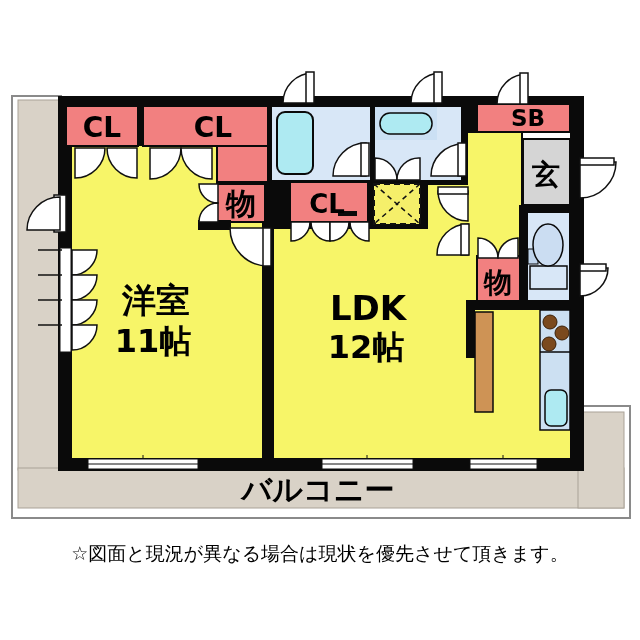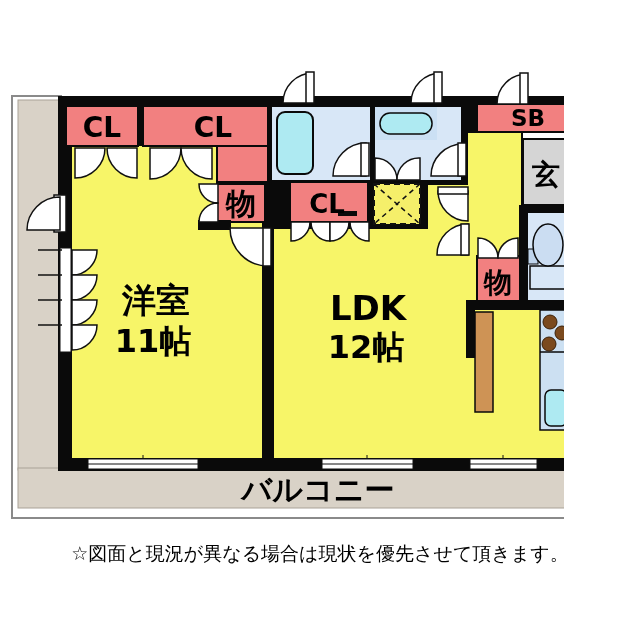--- a/index.html
+++ b/index.html
@@ -1,16 +1,16 @@
 <!DOCTYPE html>
 <html><head>
 <meta charset="utf-8">
 <style>
   html,body{margin:0;padding:0;background:#ffffff;}
-  .stage{position:relative;width:564px;height:640px;background:#ffffff;overflow:hidden;
+  .stage{position:relative;width:640px;height:640px;background:#ffffff;overflow:hidden;
          font-family:"DejaVu Sans","Liberation Sans",sans-serif;}
   svg{display:block}
   text{fill:#000;font-family:"DejaVu Sans","Liberation Sans",sans-serif;}
   .room-label{font-weight:600;}
   .small-label{font-weight:600;}
 </style>
 </head>
 <body>
 
 <div class="stage">

